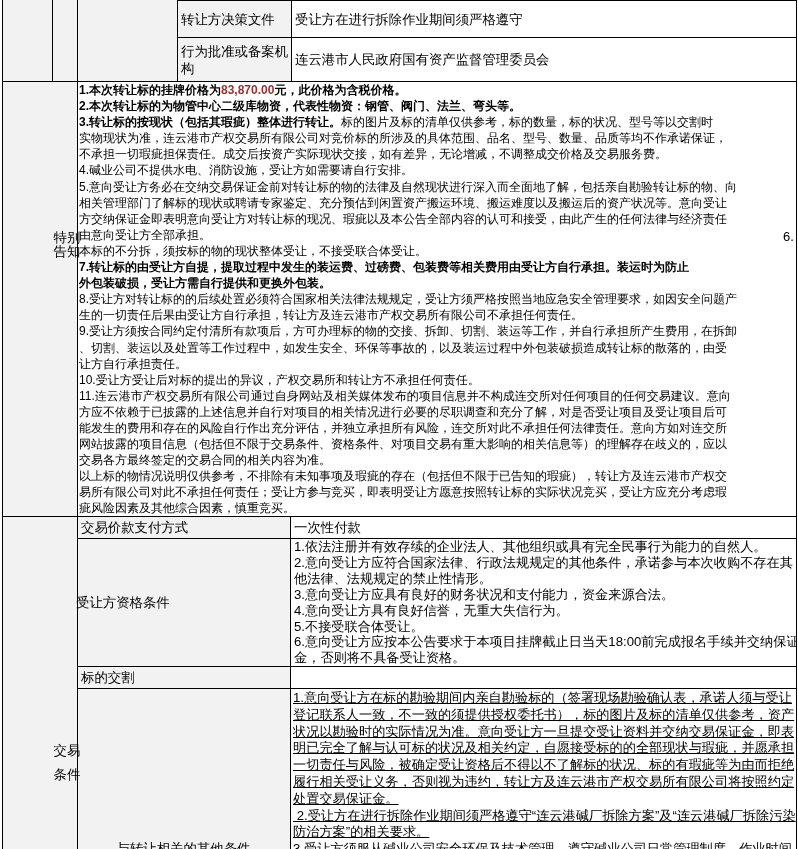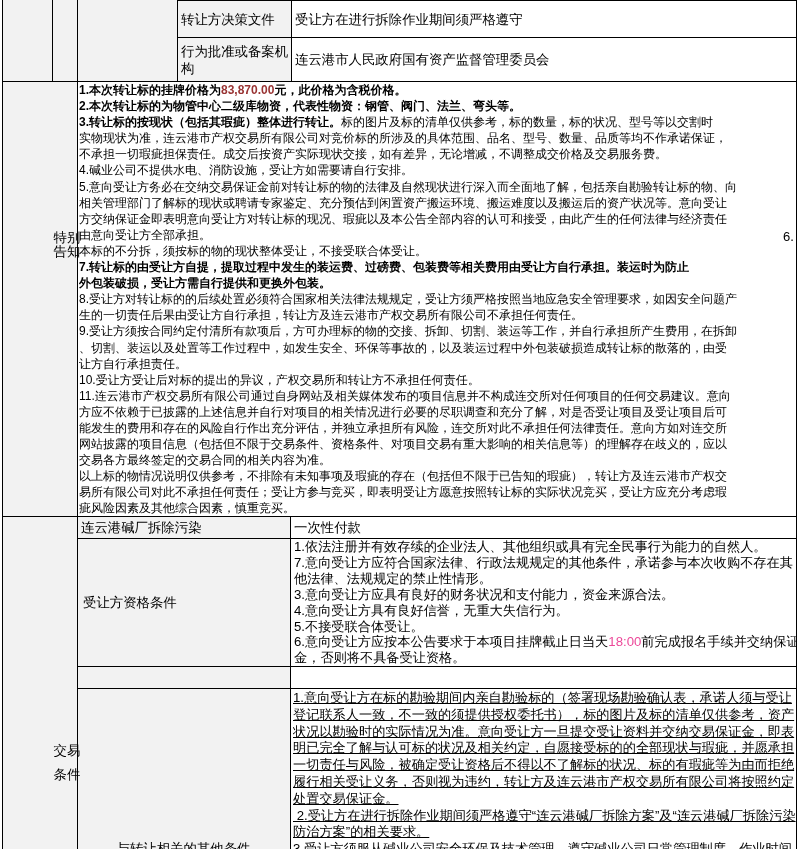--- a/index.html
+++ b/index.html
@@ -13,21 +13,21 @@
   .hl{position:absolute;height:1px;background:#000;}
   .cell{position:absolute;font-size:13.4px;line-height:17px;}
   .vcenter{display:flex;align-items:center;}
   .seclabel{position:absolute;left:2px;width:50px;text-align:center;white-space:pre-line;font-size:13.4px;margin-left:40px;}
   .notice-content{
     position:absolute;left:79px;top:82px;width:717px;height:434px;
     font-size:12px;line-height:16.1px;white-space:pre;overflow:hidden;
   }
   .b{font-weight:bold;}
   .price{color:#993333;}
-  .time{color:#ec4899;}
+  .time{color:#000000;}
   .item6{position:absolute;left:783px;top:229px;font-size:13px;}
   .qual-content{
     position:absolute;left:294px;top:539px;width:503px;height:127px;
     font-size:13.2px;line-height:15.9px;white-space:pre;overflow:hidden;
   }
   .other-content{
     position:absolute;left:293px;top:690px;width:504px;height:159px;
     font-size:13.2px;line-height:16.8px;white-space:pre;overflow:hidden;text-decoration:underline;
   }
 </style>
@@ -90,33 +90,34 @@
 交易各方最终签定的交易合同的相关内容为准。
 以上标的物情况说明仅供参考，不排除有未知事项及瑕疵的存在（包括但不限于已告知的瑕疵），转让方及连云港市产权交
 易所有限公司对此不承担任何责任；受让方参与竞买，即表明受让方愿意按照转让标的实际状况竞买，受让方应充分考虑瑕
 疵风险因素及其他综合因素，慎重竞买。</span></div>
 
   <div class="item6">6.</div>
 
   <div class="seclabel" style="top:739px;line-height:24px;">交易
 条件</div>
 
-  <div class="cell vcenter" style="left:81px;top:517px;width:205px;height:21px;">连云港碱厂拆除污染</div>
+  <div class="cell vcenter" style="left:81px;top:517px;width:205px;height:21px;">交易价款支付方式</div>
   <div class="cell vcenter" style="left:294px;top:517px;width:500px;height:21px;text-align:right;">一次性付款</div>
 
-  <div class="cell vcenter" style="left:83px;top:539px;width:205px;height:127px;">受让方资格条件</div>
+  <div class="cell vcenter" style="left:76px;top:539px;width:205px;height:127px;">受让方资格条件</div>
   <div class="qual-content"><span>1.依法注册并有效存续的企业法人、其他组织或具有完全民事行为能力的自然人。
-7.意向受让方应符合国家法律、行政法规规定的其他条件，承诺参与本次收购不存在其
+2.意向受让方应符合国家法律、行政法规规定的其他条件，承诺参与本次收购不存在其
 他法律、法规规定的禁止性情形。
 3.意向受让方应具有良好的财务状况和支付能力，资金来源合法。
 4.意向受让方具有良好信誉，无重大失信行为。
 5.不接受联合体受让。
 6.意向受让方应按本公告要求于本项目挂牌截止日当天</span><span class="time">18:00</span><span>前完成报名手续并交纳保证
 金，否则将不具备受让资格。</span></div>
 
+  <div class="cell vcenter" style="left:81px;top:667px;width:205px;height:21px;">标的交割</div>
 
   <div class="cell" style="left:77px;top:832px;width:213px;text-align:center;margin-top:8px;">与转让相关的其他条件</div>
   <div class="other-content">1.意向受让方在标的勘验期间内亲自勘验标的（签署现场勘验确认表，承诺人须与受让
 登记联系人一致，不一致的须提供授权委托书），标的图片及标的清单仅供参考，资产
 状况以勘验时的实际情况为准。意向受让方一旦提交受让资料并交纳交易保证金，即表
 明已完全了解与认可标的状况及相关约定，自愿接受标的的全部现状与瑕疵，并愿承担
 一切责任与风险，被确定受让资格后不得以不了解标的状况、标的有瑕疵等为由而拒绝
 履行相关受让义务，否则视为违约，转让方及连云港市产权交易所有限公司将按照约定
 处置交易保证金。
  2.受让方在进行拆除作业期间须严格遵守“连云港碱厂拆除方案”及“连云港碱厂拆除污染

